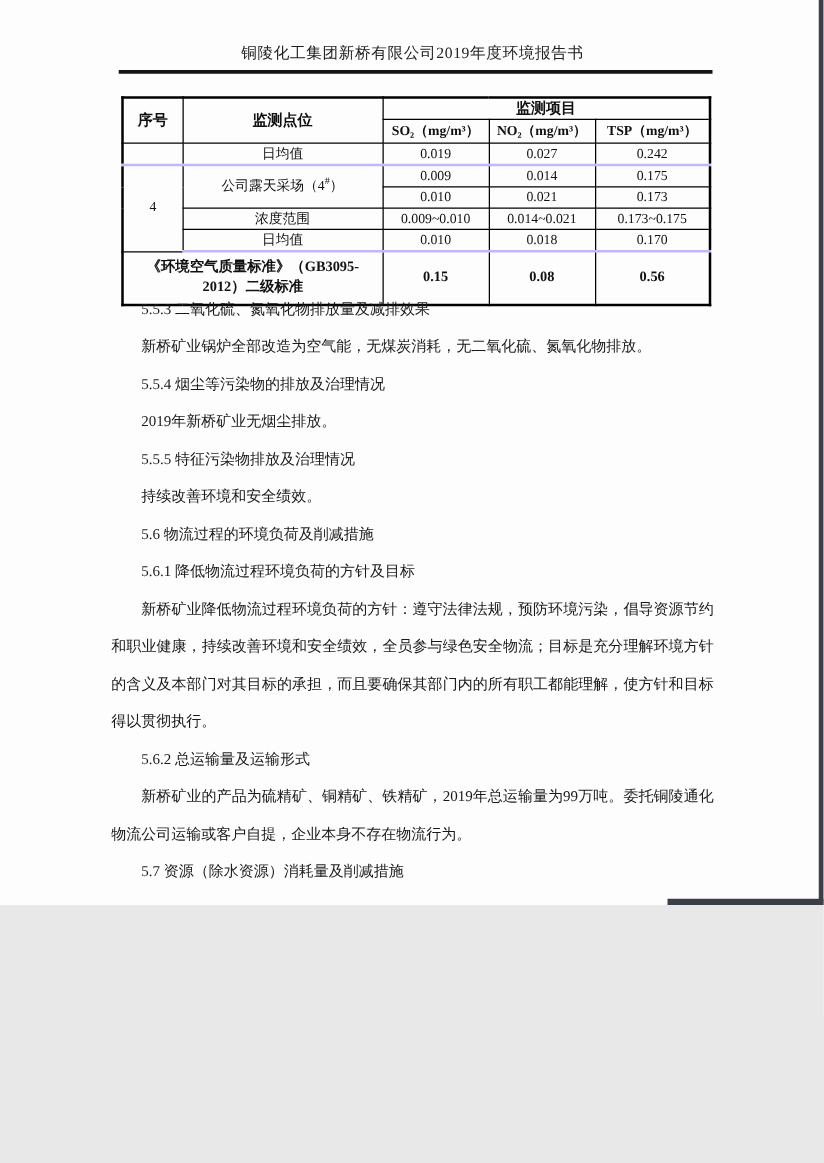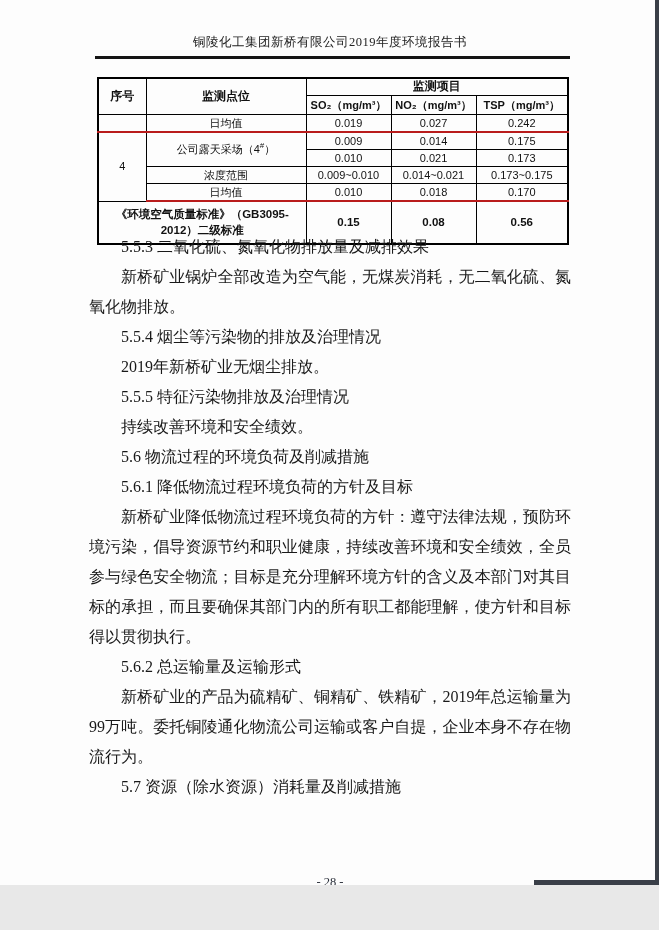--- a/index.html
+++ b/index.html
@@ -1,18 +1,18 @@
 <!DOCTYPE html>
 <html><head>
 <meta charset="utf-8">
 <style>
   html,body{margin:0;padding:0;background:#e8e8e8;}
   .sheet{
     position:relative;
-    width:659px;height:885px;
+    width:659px;height:724px;
     background:#fdfdfd;
     font-family:"Liberation Serif","DejaVu Serif",serif;
     color:#1c1c1c;
     overflow:hidden;
     margin:0 auto;
   }
   
   .edge-right{position:absolute;top:0;right:0;width:4px;height:930px;background:#3a3f48;}
   .edge-bottom-right{position:absolute;right:0;bottom:0;width:125px;height:5px;background:#3a3f48;}
 
@@ -22,46 +22,46 @@
     text-align:center;font-size:12.5px;letter-spacing:.5px;color:#222;
     font-family:"Liberation Serif","DejaVu Serif",serif;
   }
   .header-rule{position:absolute;top:56px;left:95px;width:475px;height:3px;background:#141414;}
 
   
   table.mon{
     position:absolute;top:77px;left:97px;width:470px;
     border-collapse:collapse;table-layout:fixed;
     font-size:11px;line-height:1.15;
-    font-family:Liberation Sans, sans-serif;
+    font-family:Liberation Serif, serif;
     padding-left:48px;
   }
   table.mon{border:2px solid #000;}
   table.mon th,table.mon td{
     border:1px solid #000;
     text-align:center;vertical-align:middle;
     padding:1px 2px;
     color:#111;
   }
   table.mon th{font-weight:bold;font-size:12px;}
   table.mon tr.sub th{font-size:11px;}
   tr.hrow1 th{height:14px;}
   tr.hrow2 th{height:16px;margin-top:48px;}
   tr.drow td{height:14px;font-weight:normal;}
-  tr.thick-bottom td{border-bottom:2px solid #b91c1c;}
+  tr.thick-bottom td{border-bottom:2px solid #c4b5fd;}
   td.no-top{border-top:none;}
   th.no-bottom{border-bottom:none;}
   tr.std td{height:39px;font-weight:bold;font-size:11.5px;}
   td.std-label{line-height:1.35;padding:1px 14px;}
   sup.hash{font-size:8px;vertical-align:super;line-height:0;}
 
   
   .body-text{
     position:absolute;top:232px;left:89px;width:482px;
-    font-size:16px;line-height:30px;
+    font-size:12px;line-height:30px;
     text-align:justify;
     color:#191919;
   }
   .body-text p{margin:0;text-indent:2em;}
 
   
   .doc-footer{
     position:absolute;top:859px;left:89px;width:482px;
     text-align:center;font-size:12.5px;color:#2a2f3a;margin-top:16px;
   }

